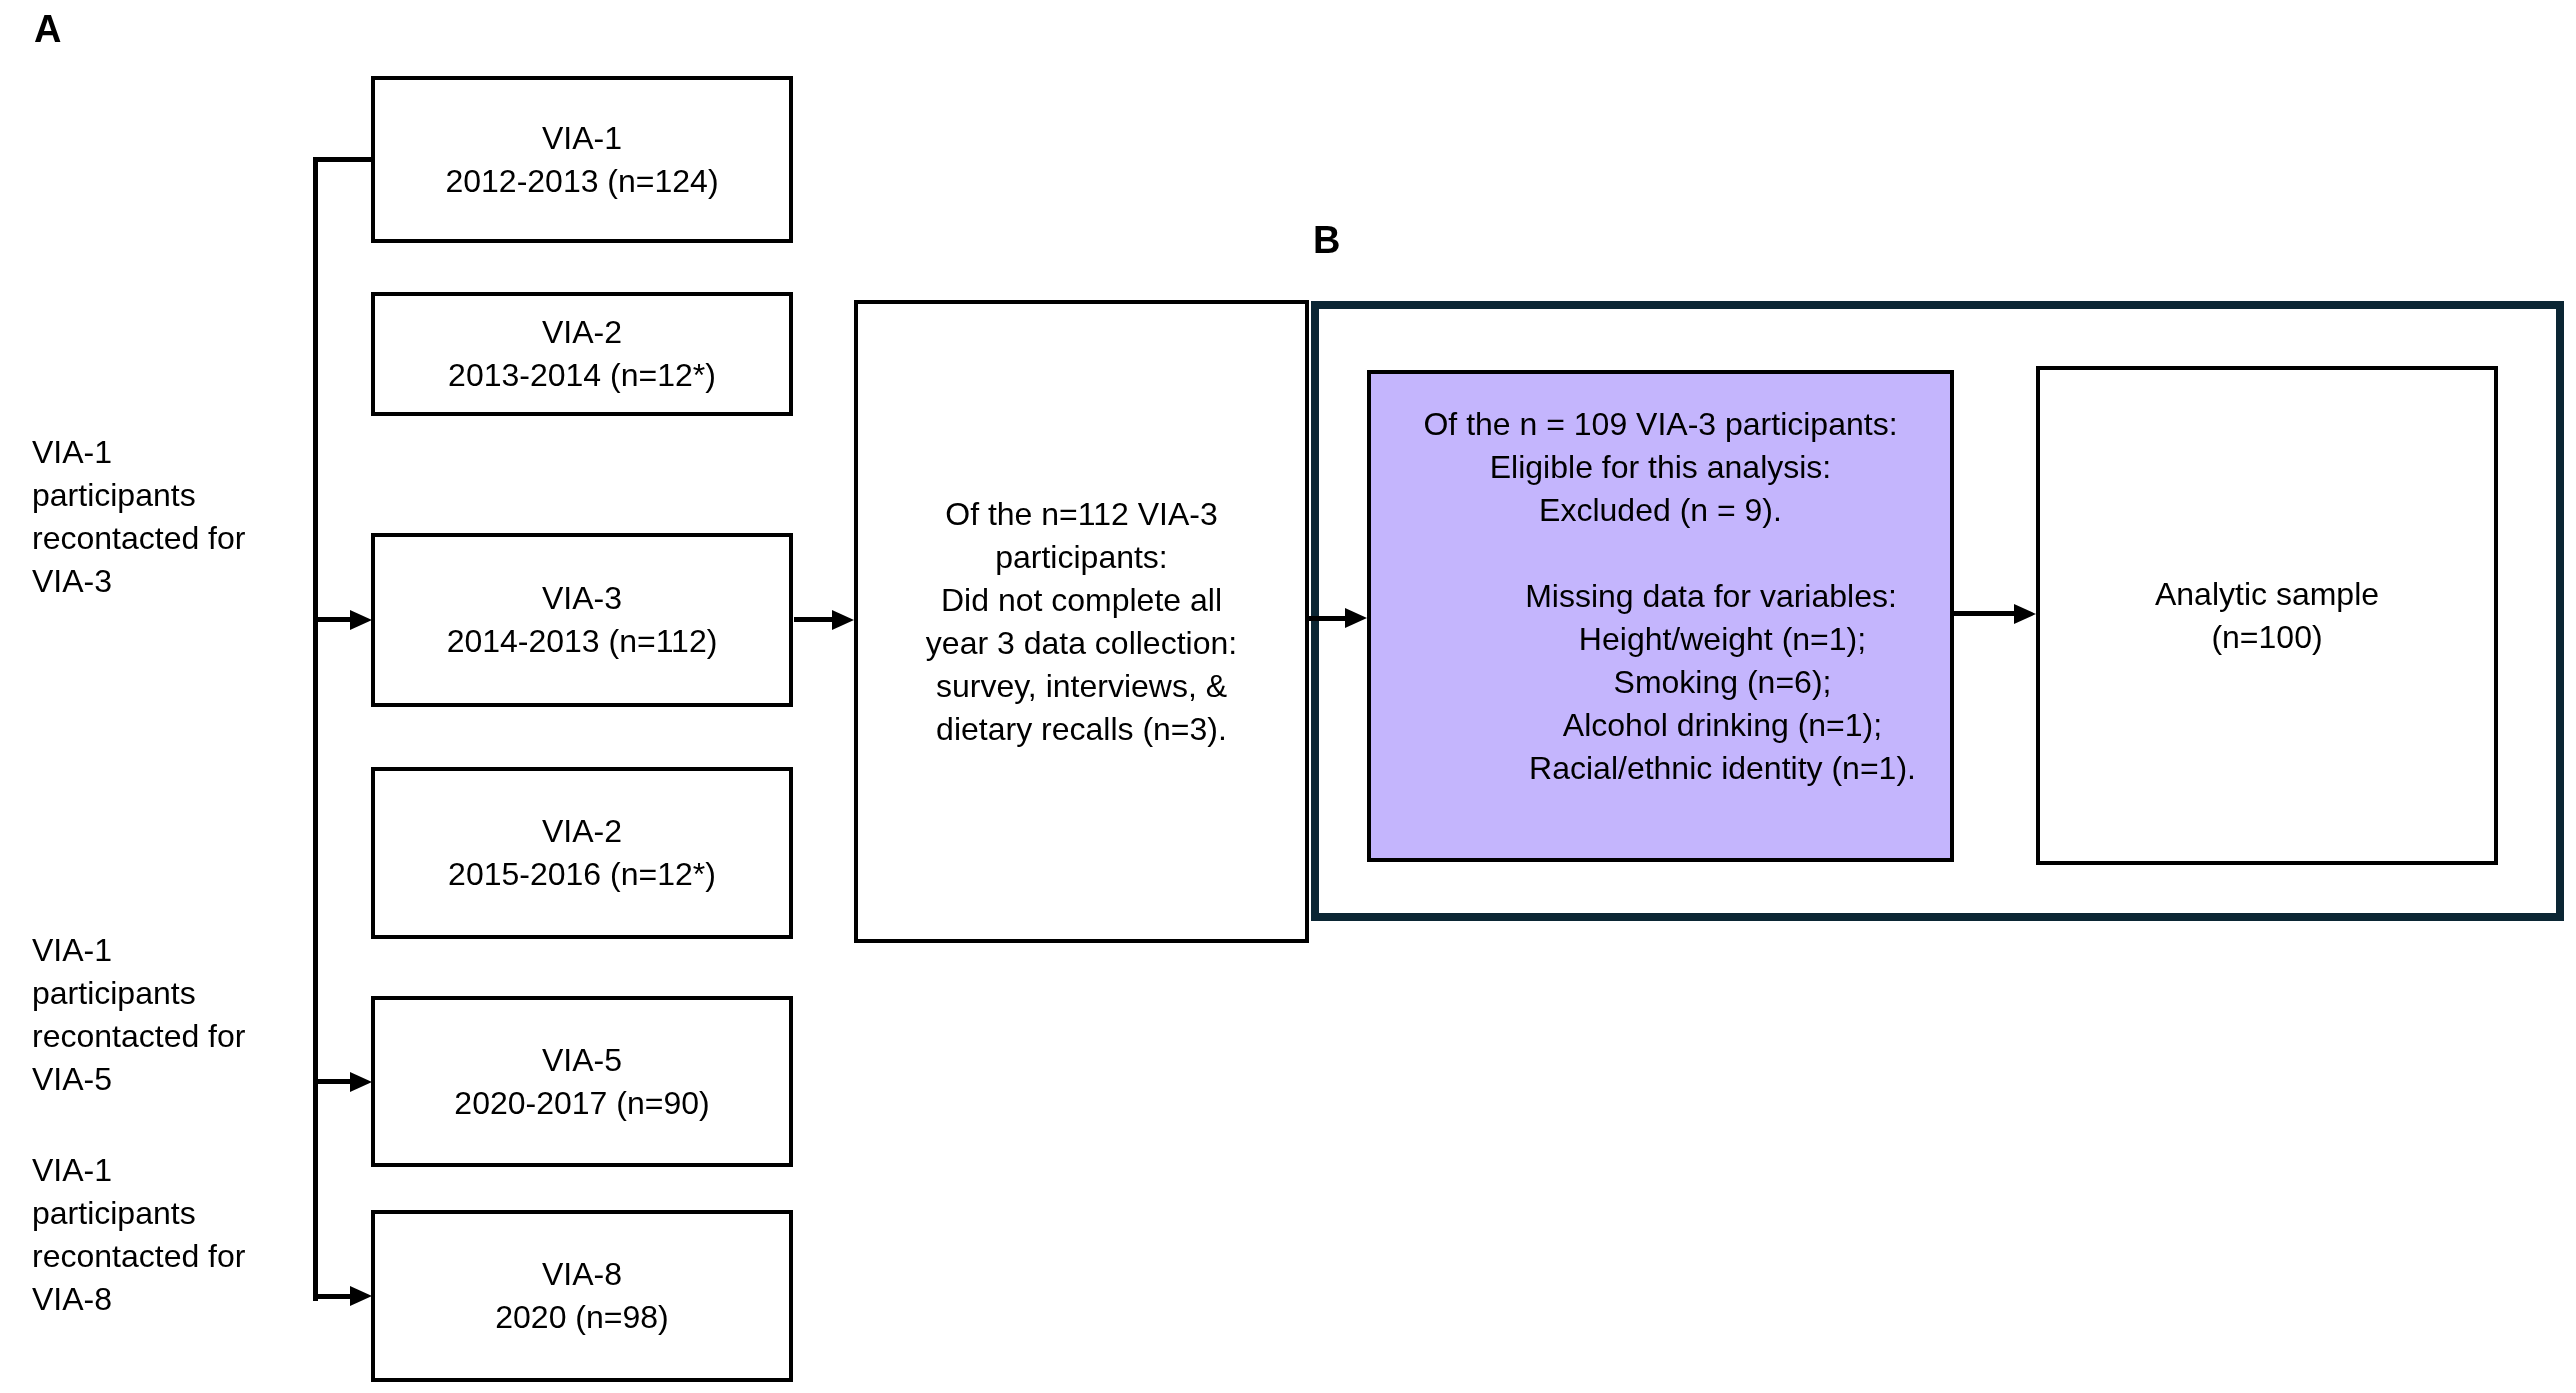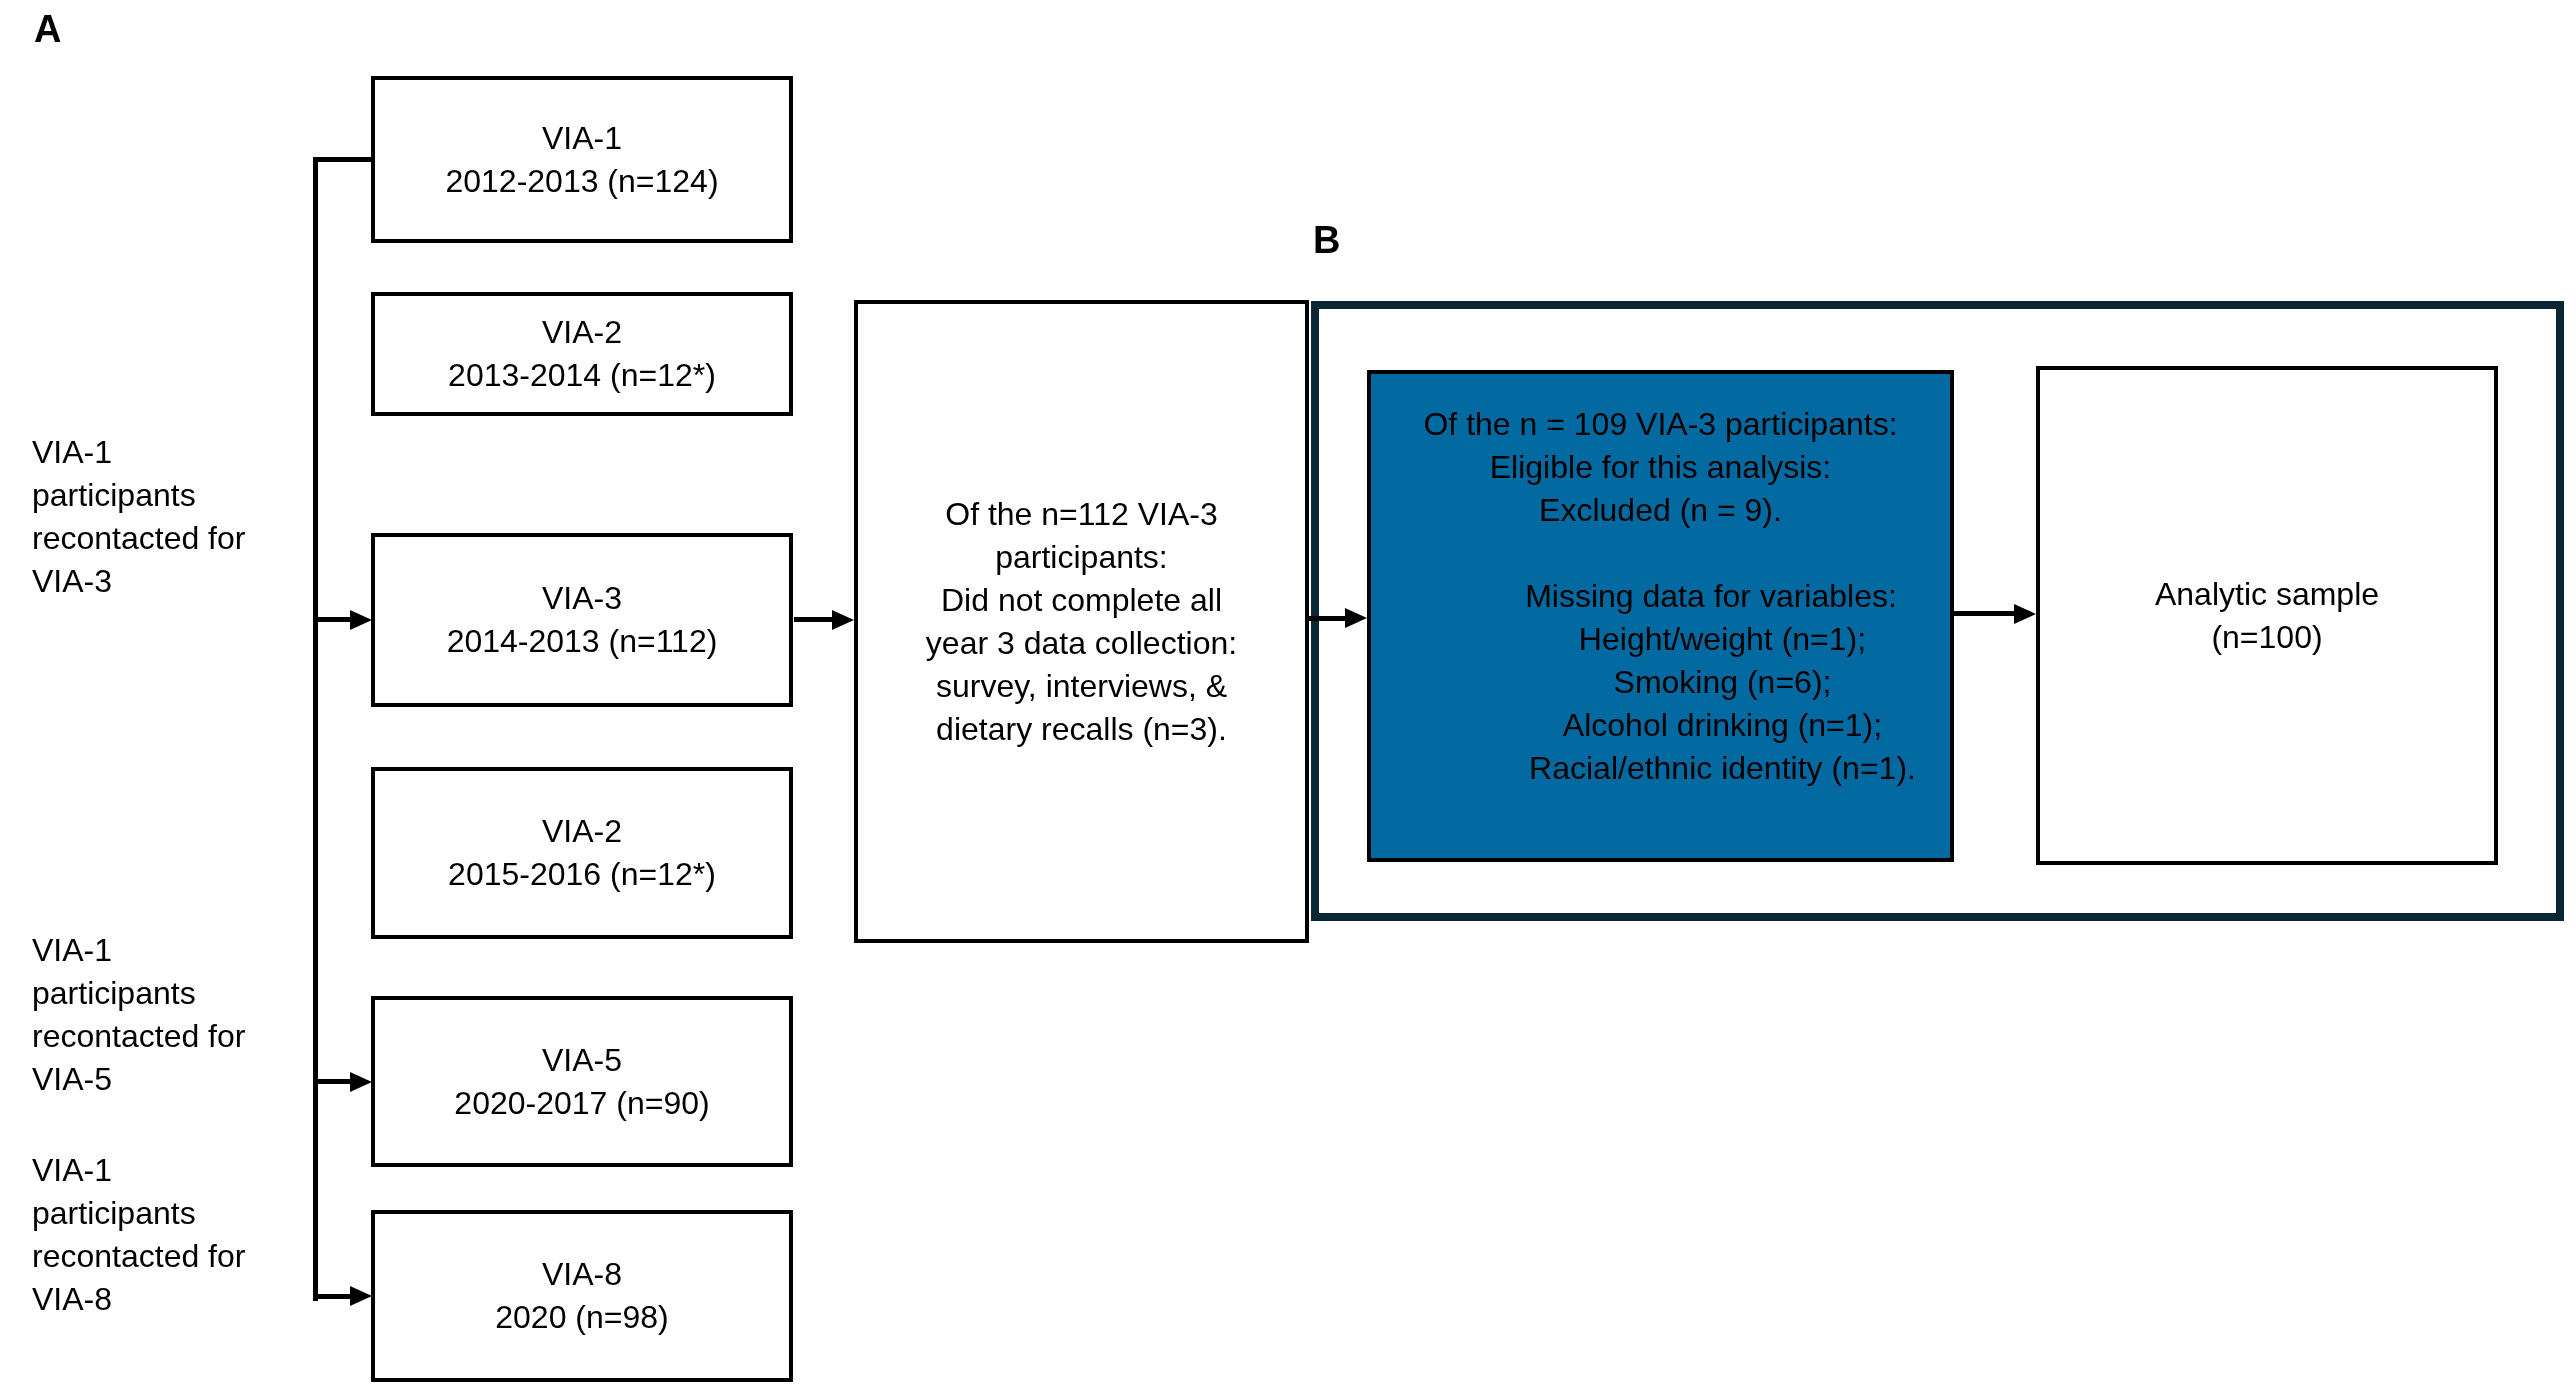--- a/index.html
+++ b/index.html
@@ -42,21 +42,21 @@
   .exclusion-box{left:854px;top:300px;width:455px;height:643px;}
   .analytic-box{left:2036px;top:366px;width:462px;height:499px;}
 
   .panelb-outline{
     position:absolute;left:1311px;top:301px;width:1253px;height:620px;
     box-sizing:border-box;border:8.2px solid var(--navy);background:transparent;
   }
 
   .eligibility-box{
     position:absolute;left:1367px;top:370px;width:587px;height:492px;
-    box-sizing:border-box;border:4.7px solid var(--ink);background:#0369a1;
+    box-sizing:border-box;border:4.7px solid var(--ink);background:#c4b5fd;
     padding:29px 11.7px 0 11.7px;
   }
   .elig-header{text-align:center;white-space:pre-line;}
   .elig-missing-header{text-align:center;padding-left:101px;margin-top:43px;white-space:pre-line;}
   .elig-missing-items{text-align:center;padding-left:124px;white-space:pre-line;}
 
   .pre-center{white-space:pre-line;text-align:center;}
 
   .hline{position:absolute;height:5.3px;background:var(--ink);}
   .vline{position:absolute;width:5.3px;background:var(--ink);}

